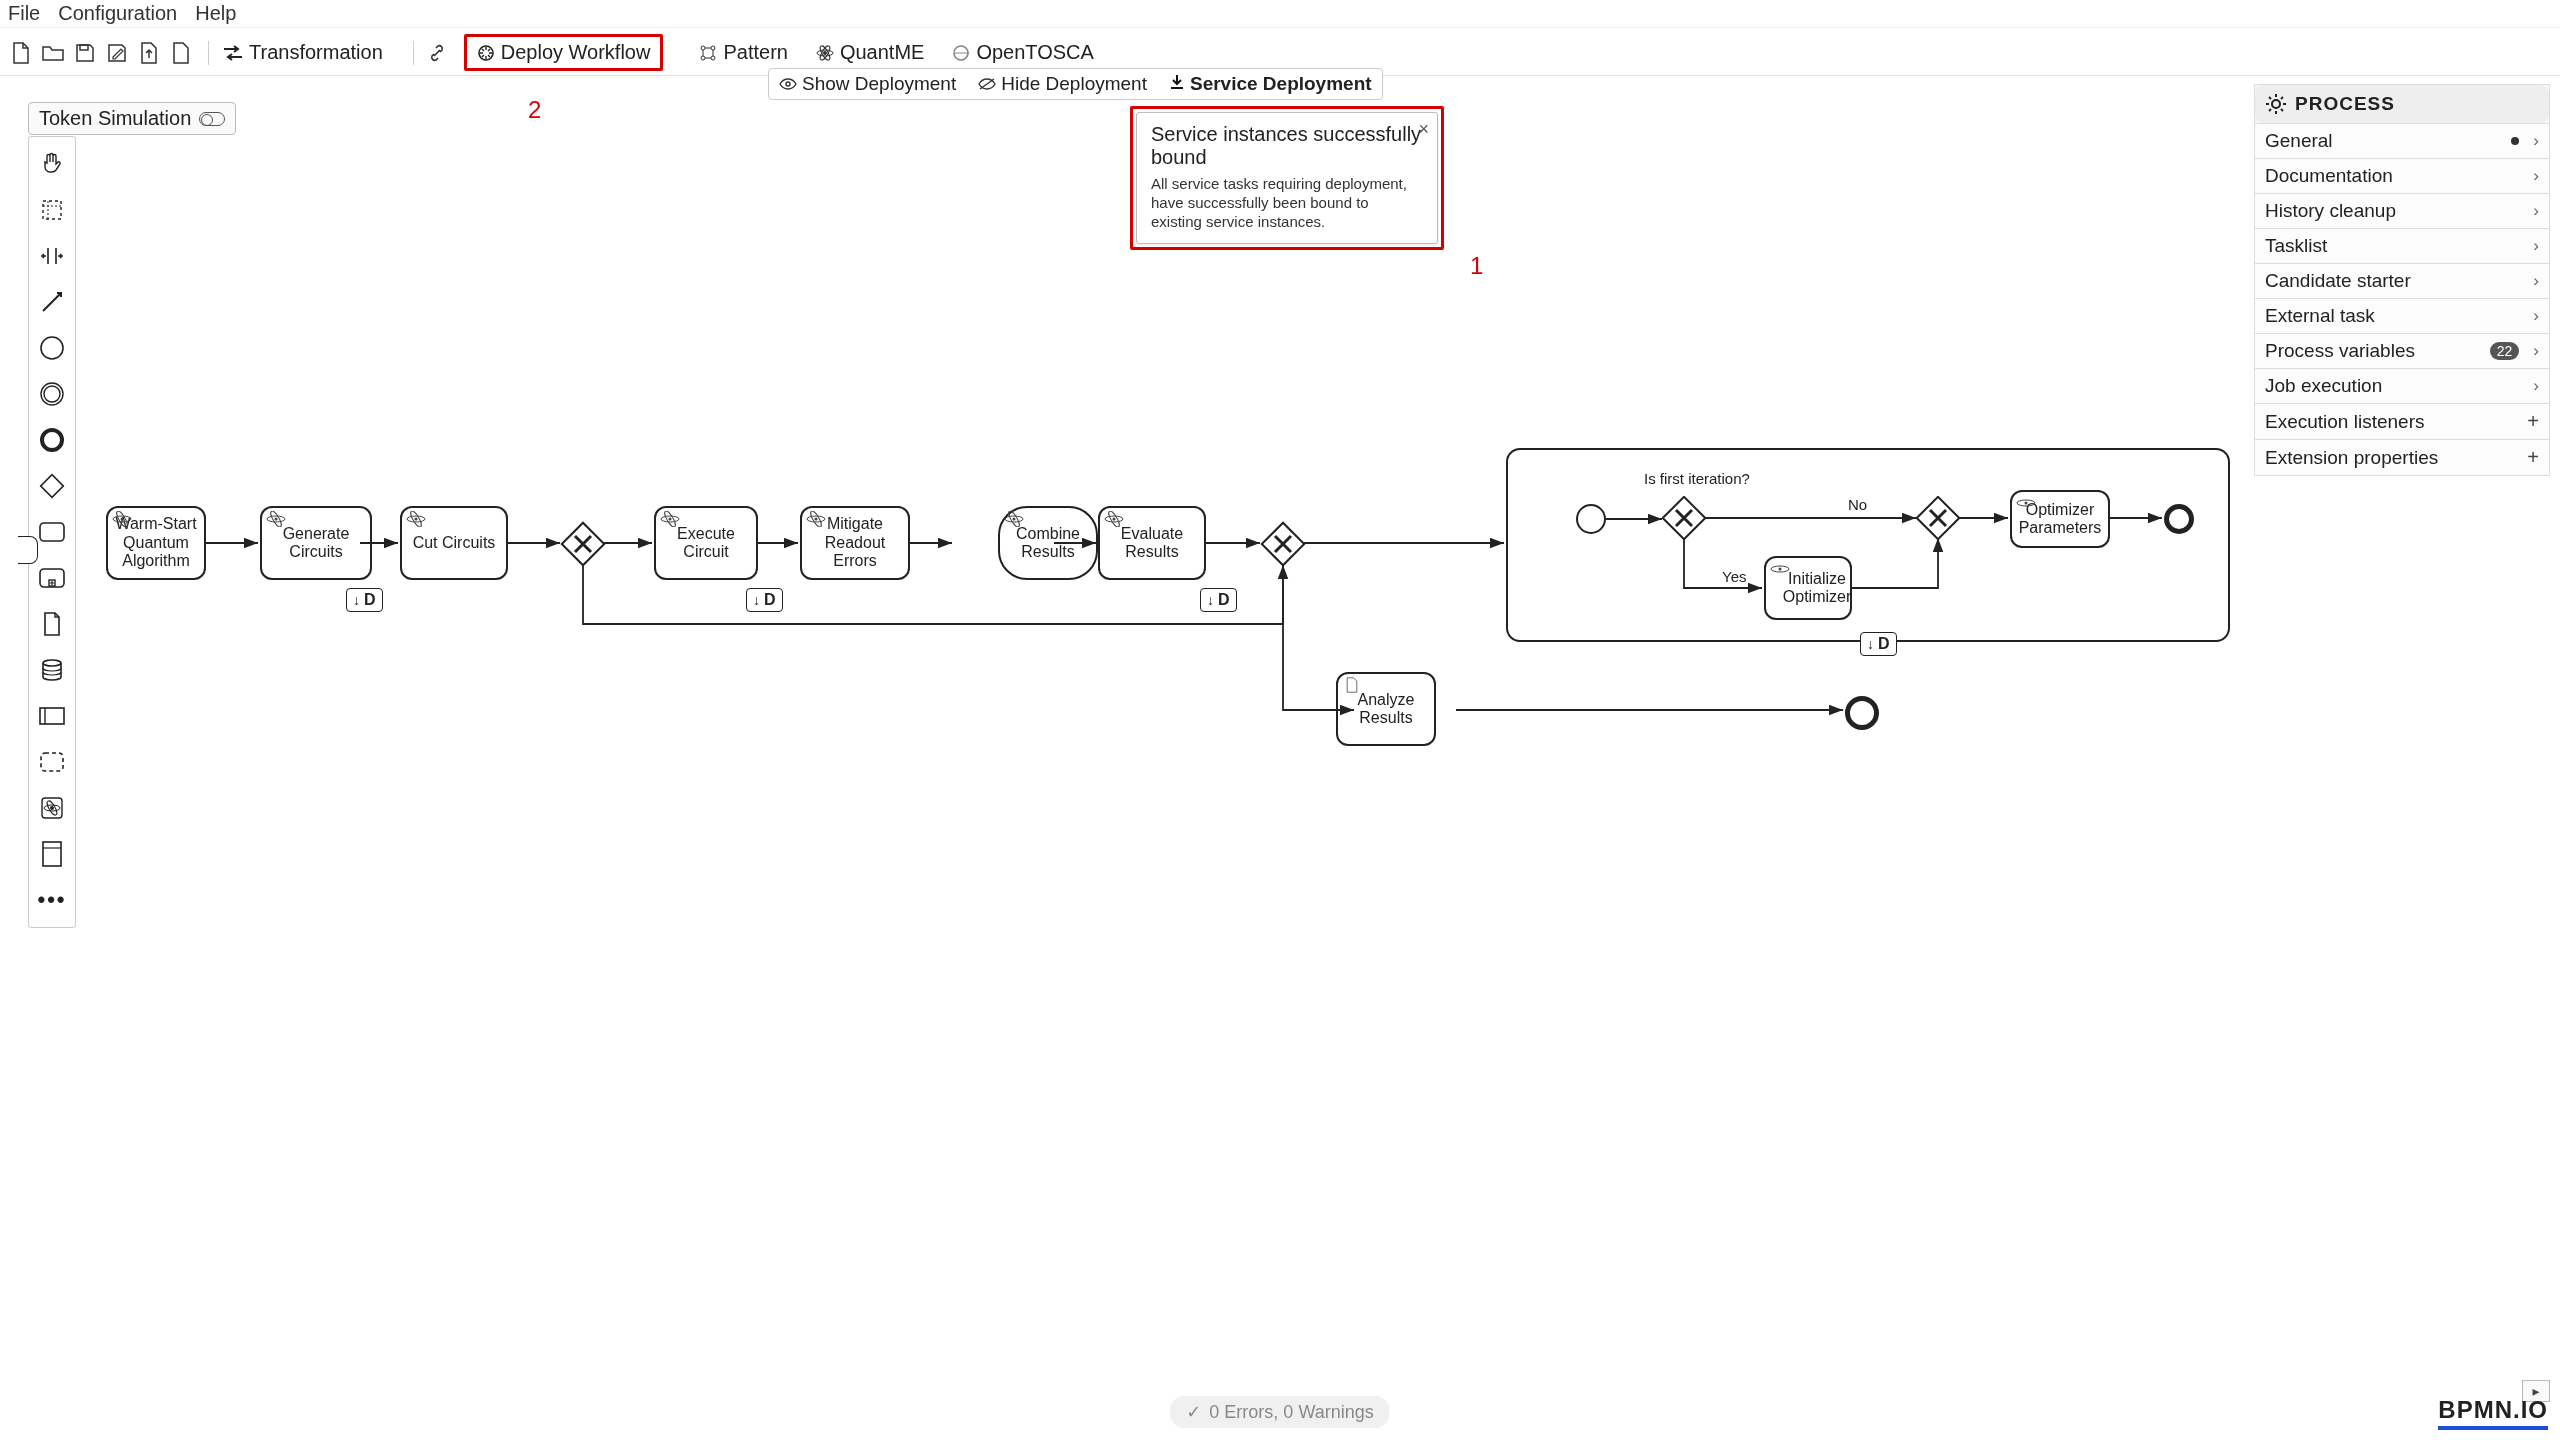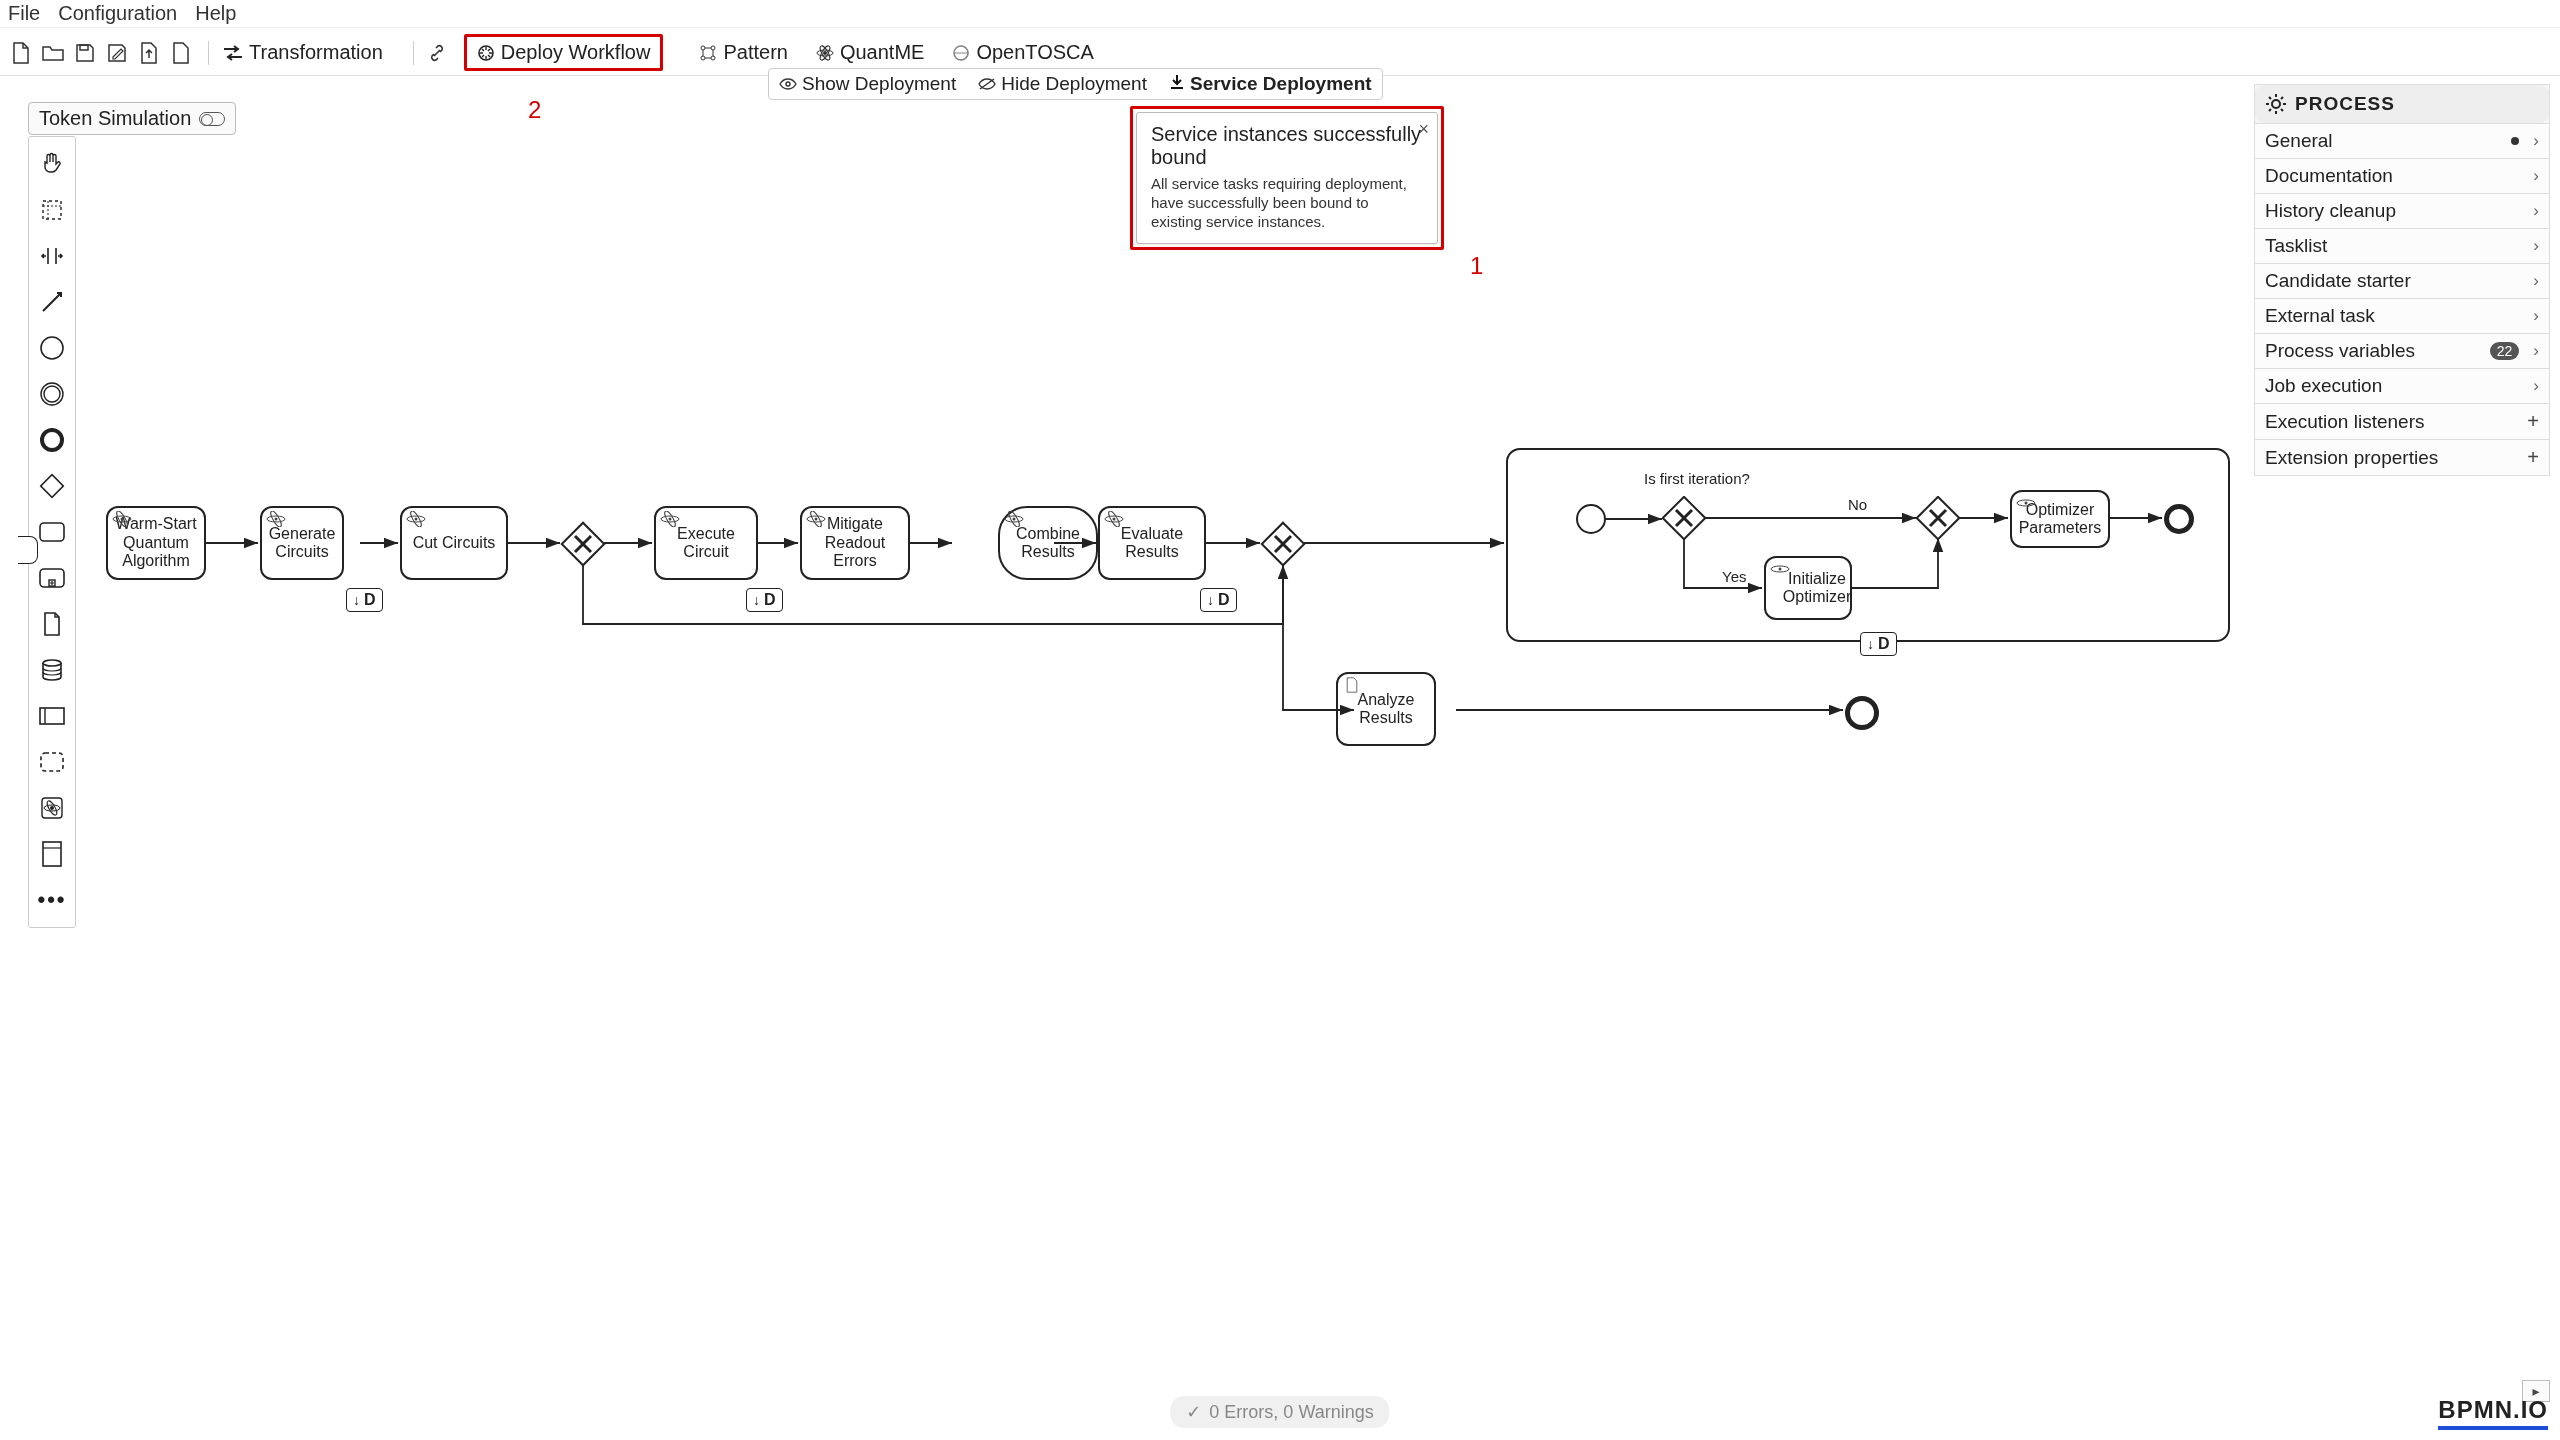--- a/index.html
+++ b/index.html
@@ -418,21 +418,21 @@
 <div class="redlabel" style="position:absolute; top:252px; left:1470px;">1</div>
 
 <div class="task" style="top:506px; left:106px; width:100px; height:74px;">
   <span class="marker"><svg viewBox="0 0 22 16">
         <ellipse cx="11" cy="8" rx="9" ry="3" fill="none" stroke="#444"></ellipse>
         <ellipse cx="11" cy="8" rx="9" ry="3" fill="none" stroke="#444" transform="rotate(60 11 8)"></ellipse>
         <circle cx="11" cy="8" r="1.5" fill="#444"></circle>
       </svg></span>
   <span>Warm-Start Quantum Algorithm</span>
 </div>
-<div class="task" style="top:506px; left:260px; width:84px; height:74px;">
+<div class="task" style="top:506px; left:260px; width:112px; height:74px;">
   <span class="marker"><svg viewBox="0 0 22 16">
         <ellipse cx="11" cy="8" rx="9" ry="3" fill="none" stroke="#444"></ellipse>
         <ellipse cx="11" cy="8" rx="9" ry="3" fill="none" stroke="#444" transform="rotate(60 11 8)"></ellipse>
         <circle cx="11" cy="8" r="1.5" fill="#444"></circle>
       </svg></span>
   <span>Generate Circuits</span>
 </div>
 <div class="dbadge" style="top:588px; left:346px;">
     <span class="arrow">↓</span>
     <span>D</span>

